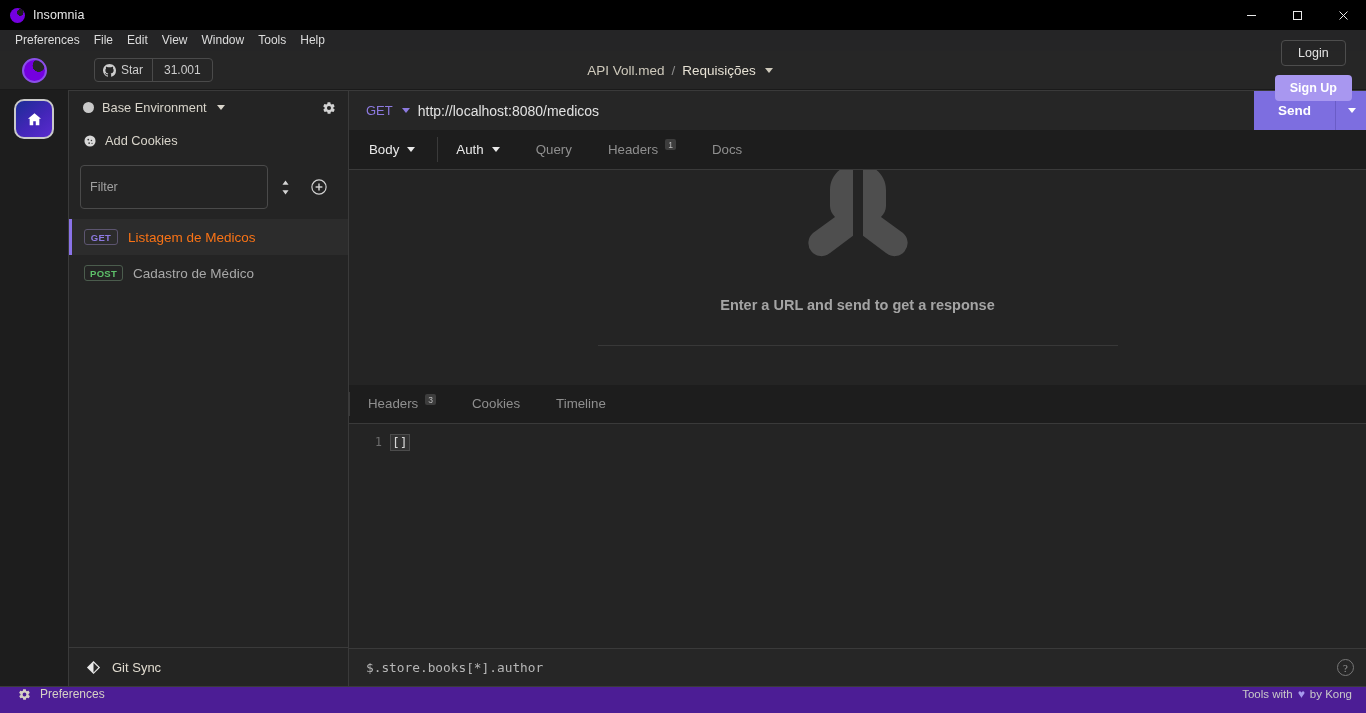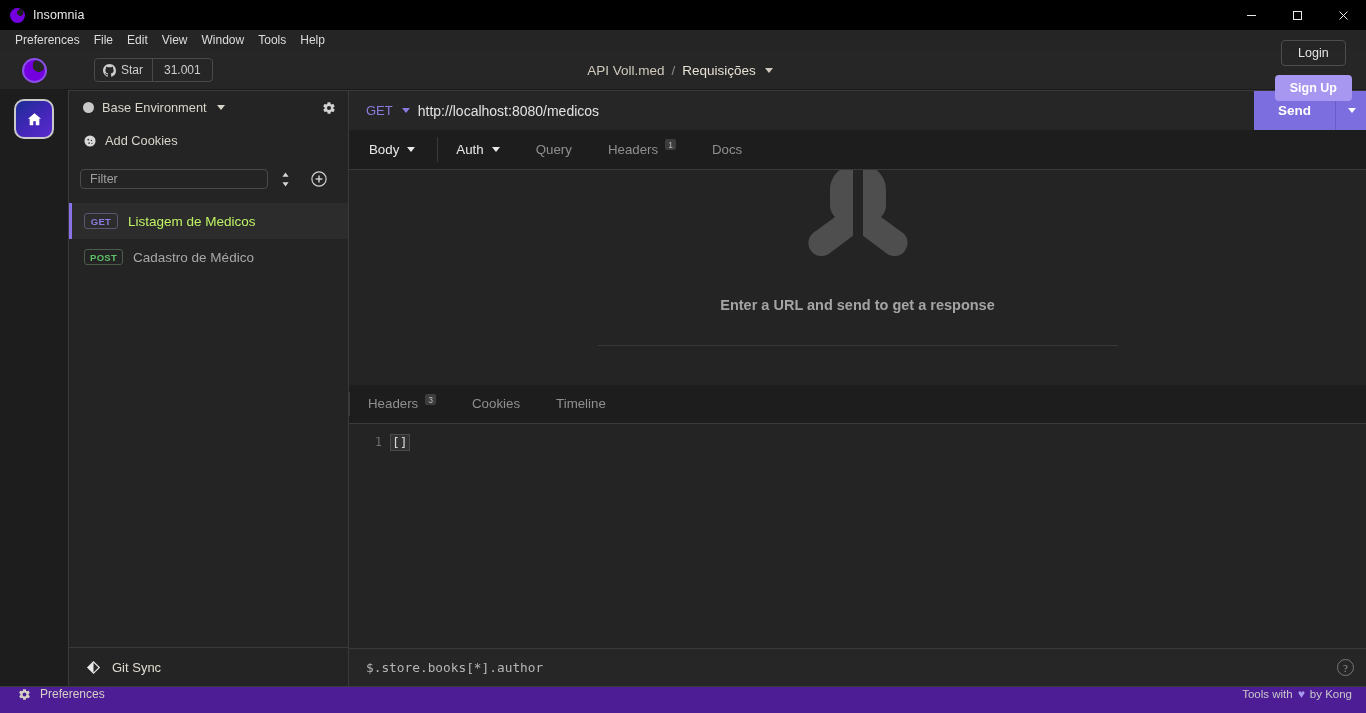--- a/index.html
+++ b/index.html
@@ -143,21 +143,21 @@
     height: 33px; display: flex; align-items: center; gap: 8px; padding: 0 14px;
     font-size: 12.8px; color: #d9d5cb;
   }
   .cookie-ico { display: flex; color: #d8d8d8; }
 
   .filter-row {
     display: flex; align-items: center; gap: 0px;
     padding: 8px 12px 10px 11px;
   }
   .filter-input {
-    flex: 1; height: 20px;
+    flex: 1; height: 44px;
     background: #242424; border: 1px solid #4a4a4a; border-radius: 4px;
     color: #d0d0d0; font-size: 12.5px; padding: 0 9px;
     font-family: inherit; outline: none;
   }
   .filter-input::placeholder { color: #a0a0a0; }
   .sort-btn, .plus-btn {
     width: 34px; height: 28px; display: flex; align-items: center; justify-content: center;
     color: #d4d4d4; cursor: pointer;
   }
 
@@ -173,21 +173,21 @@
     background: #8a73e8;
   }
   .method {
     font-size: 9.5px; font-weight: bold; letter-spacing: .3px;
     border: 1px solid; border-radius: 3px; padding: 2px 5px 1px;
     min-width: 34px; text-align: center;
   }
   .method.get { color: #8d7ae0; border-color: #5c5570; }
   .method.post { color: #5ec16a; border-color: #4b5c4d; }
   .req-name { font-size: 13.5px; }
-  .req-item.active .req-name { color: #bef264; }
+  .req-item.active .req-name { color: #f97316; }
   .req-item:not(.active) .req-name { color: #a8a8a8; }
 
   .gitsync {
     height: 39px; border-top: 1px solid #3a3a3a;
     display: flex; align-items: center; gap: 11px; padding: 0 17px;
     font-size: 13px; color: #e0dbcf; cursor: pointer;
   }
 
   
   .main { flex: 1; display: flex; flex-direction: column; min-width: 0; border-top: 1px solid #3a3a3a; }

